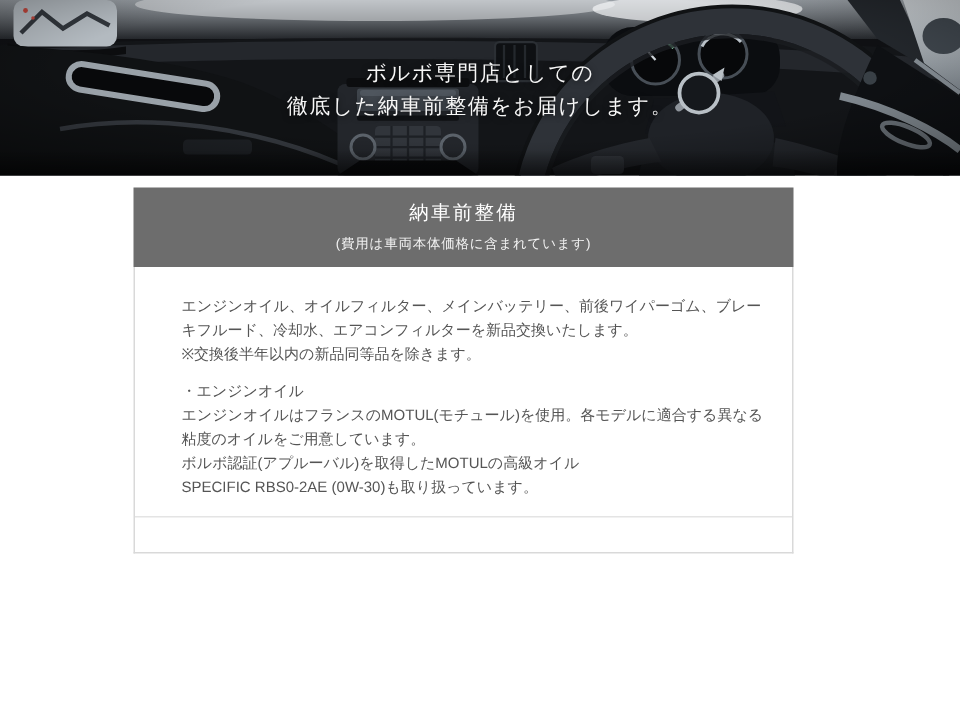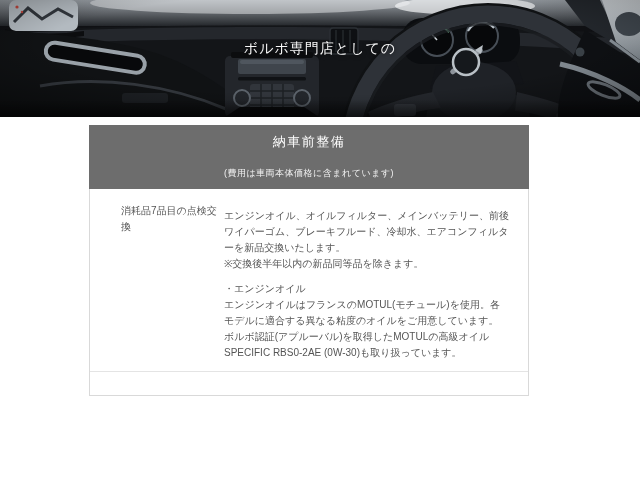--- a/index.html
+++ b/index.html
@@ -15,21 +15,21 @@
     text-align:center;color:#f7f7f7;font-size:14px;line-height:22px;
     letter-spacing:1px;text-shadow:0 1px 4px rgba(0,0,0,.7);
   }
   
   .card{width:440px;margin:8px 0 0 89px;}
   .card-header{
     background:#6d6d6d;color:#ffffff;text-align:center;
     padding:8px 4px 9px;
   }
   .card-title{font-size:13px;font-weight:normal;letter-spacing:1.5px;}
-  .card-subtitle{font-size:9px;margin-top:16px;letter-spacing:.5px;color:#f2f2f2;text-align:center;}
+  .card-subtitle{font-size:9px;margin-top:5px;letter-spacing:.5px;color:#f2f2f2;text-align:center;}
   .card-body{
     background:#ffffff;border:1px solid #d9d9d9;border-top:none;
   }
   .row{display:flex;padding:13px 18px 10px 31px;}
   .row + .row{border-top:1px solid #e4e4e4;}
   .row-label{
     flex:none;width:103px;font-size:10px;line-height:16px;color:#555555;
     padding-top:1px;
   }
   .row-content{flex:1;font-size:10px;line-height:16px;color:#555555;}
@@ -130,32 +130,32 @@
       <path d="M560,64 C595,72 625,88 640,100" stroke="#7f878e" stroke-width="5" fill="none"></path>
       <ellipse cx="604" cy="90" rx="17" ry="5.5" transform="rotate(22 604 90)" fill="none" stroke="#6a7178" stroke-width="3"></ellipse>
       <circle cx="580" cy="52" r="4.5" fill="#394046"></circle>
 
       <rect x="0" y="0" width="640" height="117" fill="url(#vign)"></rect>
       <rect x="0" y="100" width="640" height="17" fill="url(#bottomFade)"></rect>
     </svg>
 
     <div class="hero-caption">
       <div>ボルボ専門店としての</div>
+      <div>徹底した納車前整備をお届けします。</div>
     </div>
   </div>
 
   <div class="card">
     <div class="card-header">
       <div class="card-title">納車前整備</div>
       <div class="card-subtitle">(費用は車両本体価格に含まれています)</div>
     </div>
     <div class="card-body">
 
       <div class="row">
-        <div class="row-label">消耗品7品目の点検交換</div>
         <div class="row-content">
           <p>エンジンオイル、オイルフィルター、メインバッテリー、前後ワイパーゴム、ブレーキフルード、冷却水、エアコンフィルターを新品交換いたします。
 ※交換後半年以内の新品同等品を除きます。</p>
           <p>・エンジンオイル
 エンジンオイルはフランスのMOTUL(モチュール)を使用。各モデルに適合する異なる粘度のオイルをご用意しています。
 ボルボ認証(アプルーバル)を取得したMOTULの高級オイル
 SPECIFIC RBS0-2AE (0W-30)も取り扱っています。</p>
         </div>
       </div>
 

